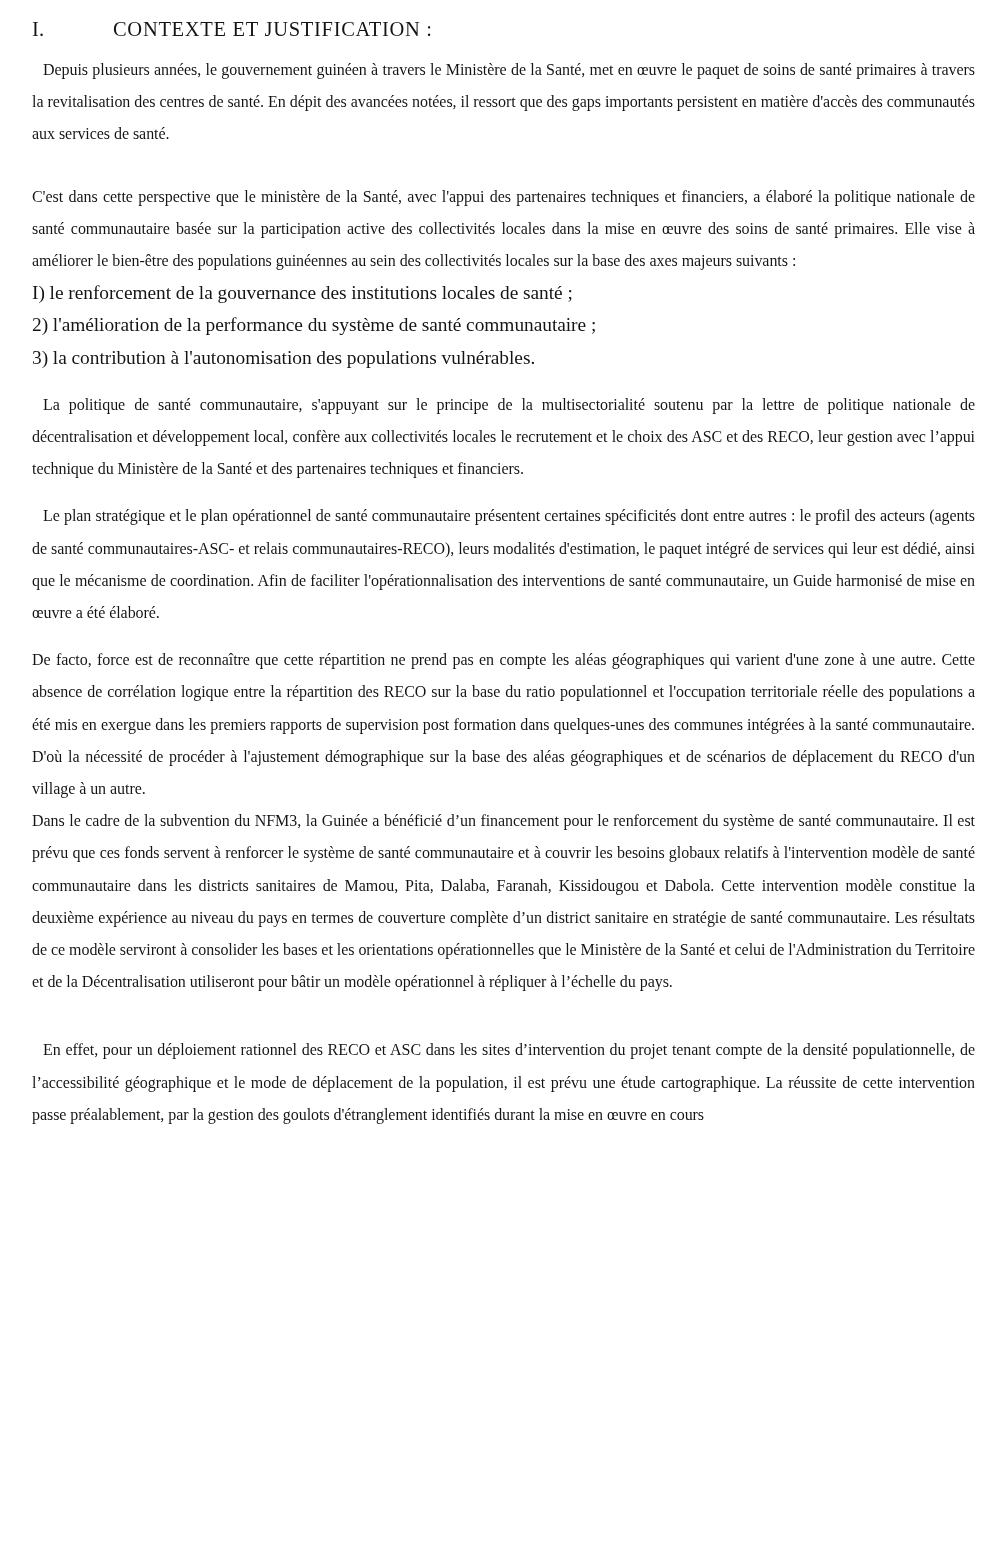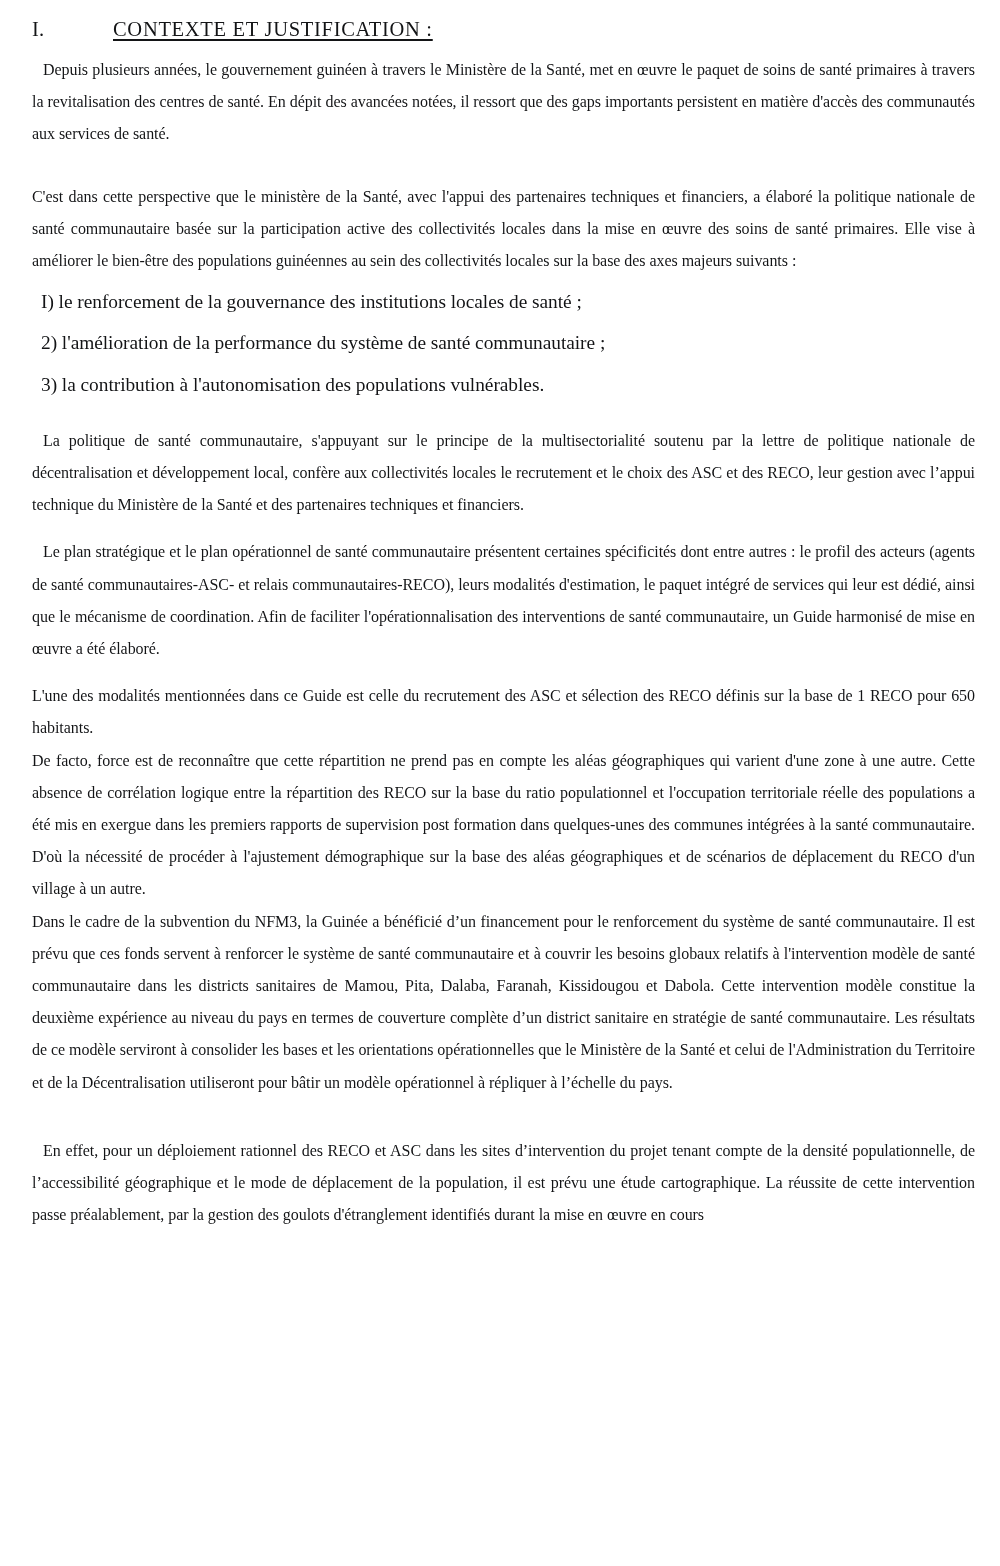--- a/index.html
+++ b/index.html
@@ -35,21 +35,20 @@
     line-height: 30px;
     font-weight: normal;
     letter-spacing: 0.2px;
   }
   .section-heading .numeral {
     width: 81px;
     flex: 0 0 81px;
     font-size: 20.5px;
   }
   .section-heading .heading-text {
-    text-decoration: underline;
     text-underline-offset: 3px;
     letter-spacing: 0.7px;
   }
 
   
   .para {
     margin: 0;
     text-align: justify;
     text-justify: inter-word;
     font-size: 16px;
@@ -58,21 +57,21 @@
     hyphens: none;
   }
   .para.indent {
     text-indent: 11px;
   }
   
   .gap-1 { height: 15px; }
   .gap-2 { height: 36px; }
 
   .list-line {
-    margin: 9px;
+    margin: 0;
     text-align: left;
     font-size: 19.4px;
     line-height: 32.2px;
     letter-spacing: -0.05px;
   }
 
   
   .page { filter: contrast(1.04); }
 </style>
 </head>
@@ -101,21 +100,20 @@
   <div class="gap-1"></div>
 
   <p class="para indent">La politique de santé communautaire, s'appuyant sur le principe de la multisectorialité soutenu par la lettre de politique nationale de décentralisation et développement local, confère aux collectivités locales le recrutement et le choix des ASC et des RECO, leur gestion avec l’appui technique du Ministère de la Santé et des partenaires techniques et financiers.</p>
 
   <div class="gap-1"></div>
 
   <p class="para indent">Le plan stratégique et le plan opérationnel de santé communautaire présentent certaines spécificités dont entre autres : le profil des acteurs (agents de santé communautaires-ASC- et relais communautaires-RECO), leurs modalités d'estimation, le paquet intégré de services qui leur est dédié, ainsi que le mécanisme de coordination. Afin de faciliter l'opérationnalisation des interventions de santé communautaire, un Guide harmonisé de mise en œuvre a été élaboré.</p>
 
   <div class="gap-1"></div>
 
-  <p class="para">L'une des modalités mentionnées dans ce Guide est celle du recrutement des ASC et sélection des RECO définis sur la base de 1 RECO pour 650 habitants.</p>
 
   <p class="para">De facto, force est de reconnaître que cette répartition ne prend pas en compte les aléas géographiques qui varient d'une zone à une autre. Cette absence de corrélation logique entre la répartition des RECO sur la base du ratio populationnel et l'occupation territoriale réelle des populations a été mis en exergue dans les premiers rapports de supervision post formation dans quelques-unes des communes intégrées à la santé communautaire. D'où la nécessité de procéder à l'ajustement démographique sur la base des aléas géographiques et de scénarios de déplacement du RECO d'un village à un autre.</p>
 
   <p class="para">Dans le cadre de la subvention du NFM3, la Guinée a bénéficié d’un financement pour le renforcement du système de santé communautaire. Il est prévu que ces fonds servent à renforcer le système de santé communautaire et à couvrir les besoins globaux relatifs à l'intervention modèle de santé communautaire dans les districts sanitaires de Mamou, Pita, Dalaba, Faranah, Kissidougou et Dabola. Cette intervention modèle constitue la deuxième expérience au niveau du pays en termes de couverture complète d’un district sanitaire en stratégie de santé communautaire. Les résultats de ce modèle serviront à consolider les bases et les orientations opérationnelles que le Ministère de la Santé et celui de l'Administration du Territoire et de la Décentralisation utiliseront pour bâtir un modèle opérationnel à répliquer à l’échelle du pays.</p>
 
   <div class="gap-2"></div>
 
   <p class="para indent">En effet, pour un déploiement rationnel des RECO et ASC dans les sites d’intervention du projet tenant compte de la densité populationnelle, de l’accessibilité géographique et le mode de déplacement de la population, il est prévu une étude cartographique. La réussite de cette intervention passe préalablement, par la gestion des goulots d'étranglement identifiés durant la mise en œuvre en cours</p>
 
 </div>

